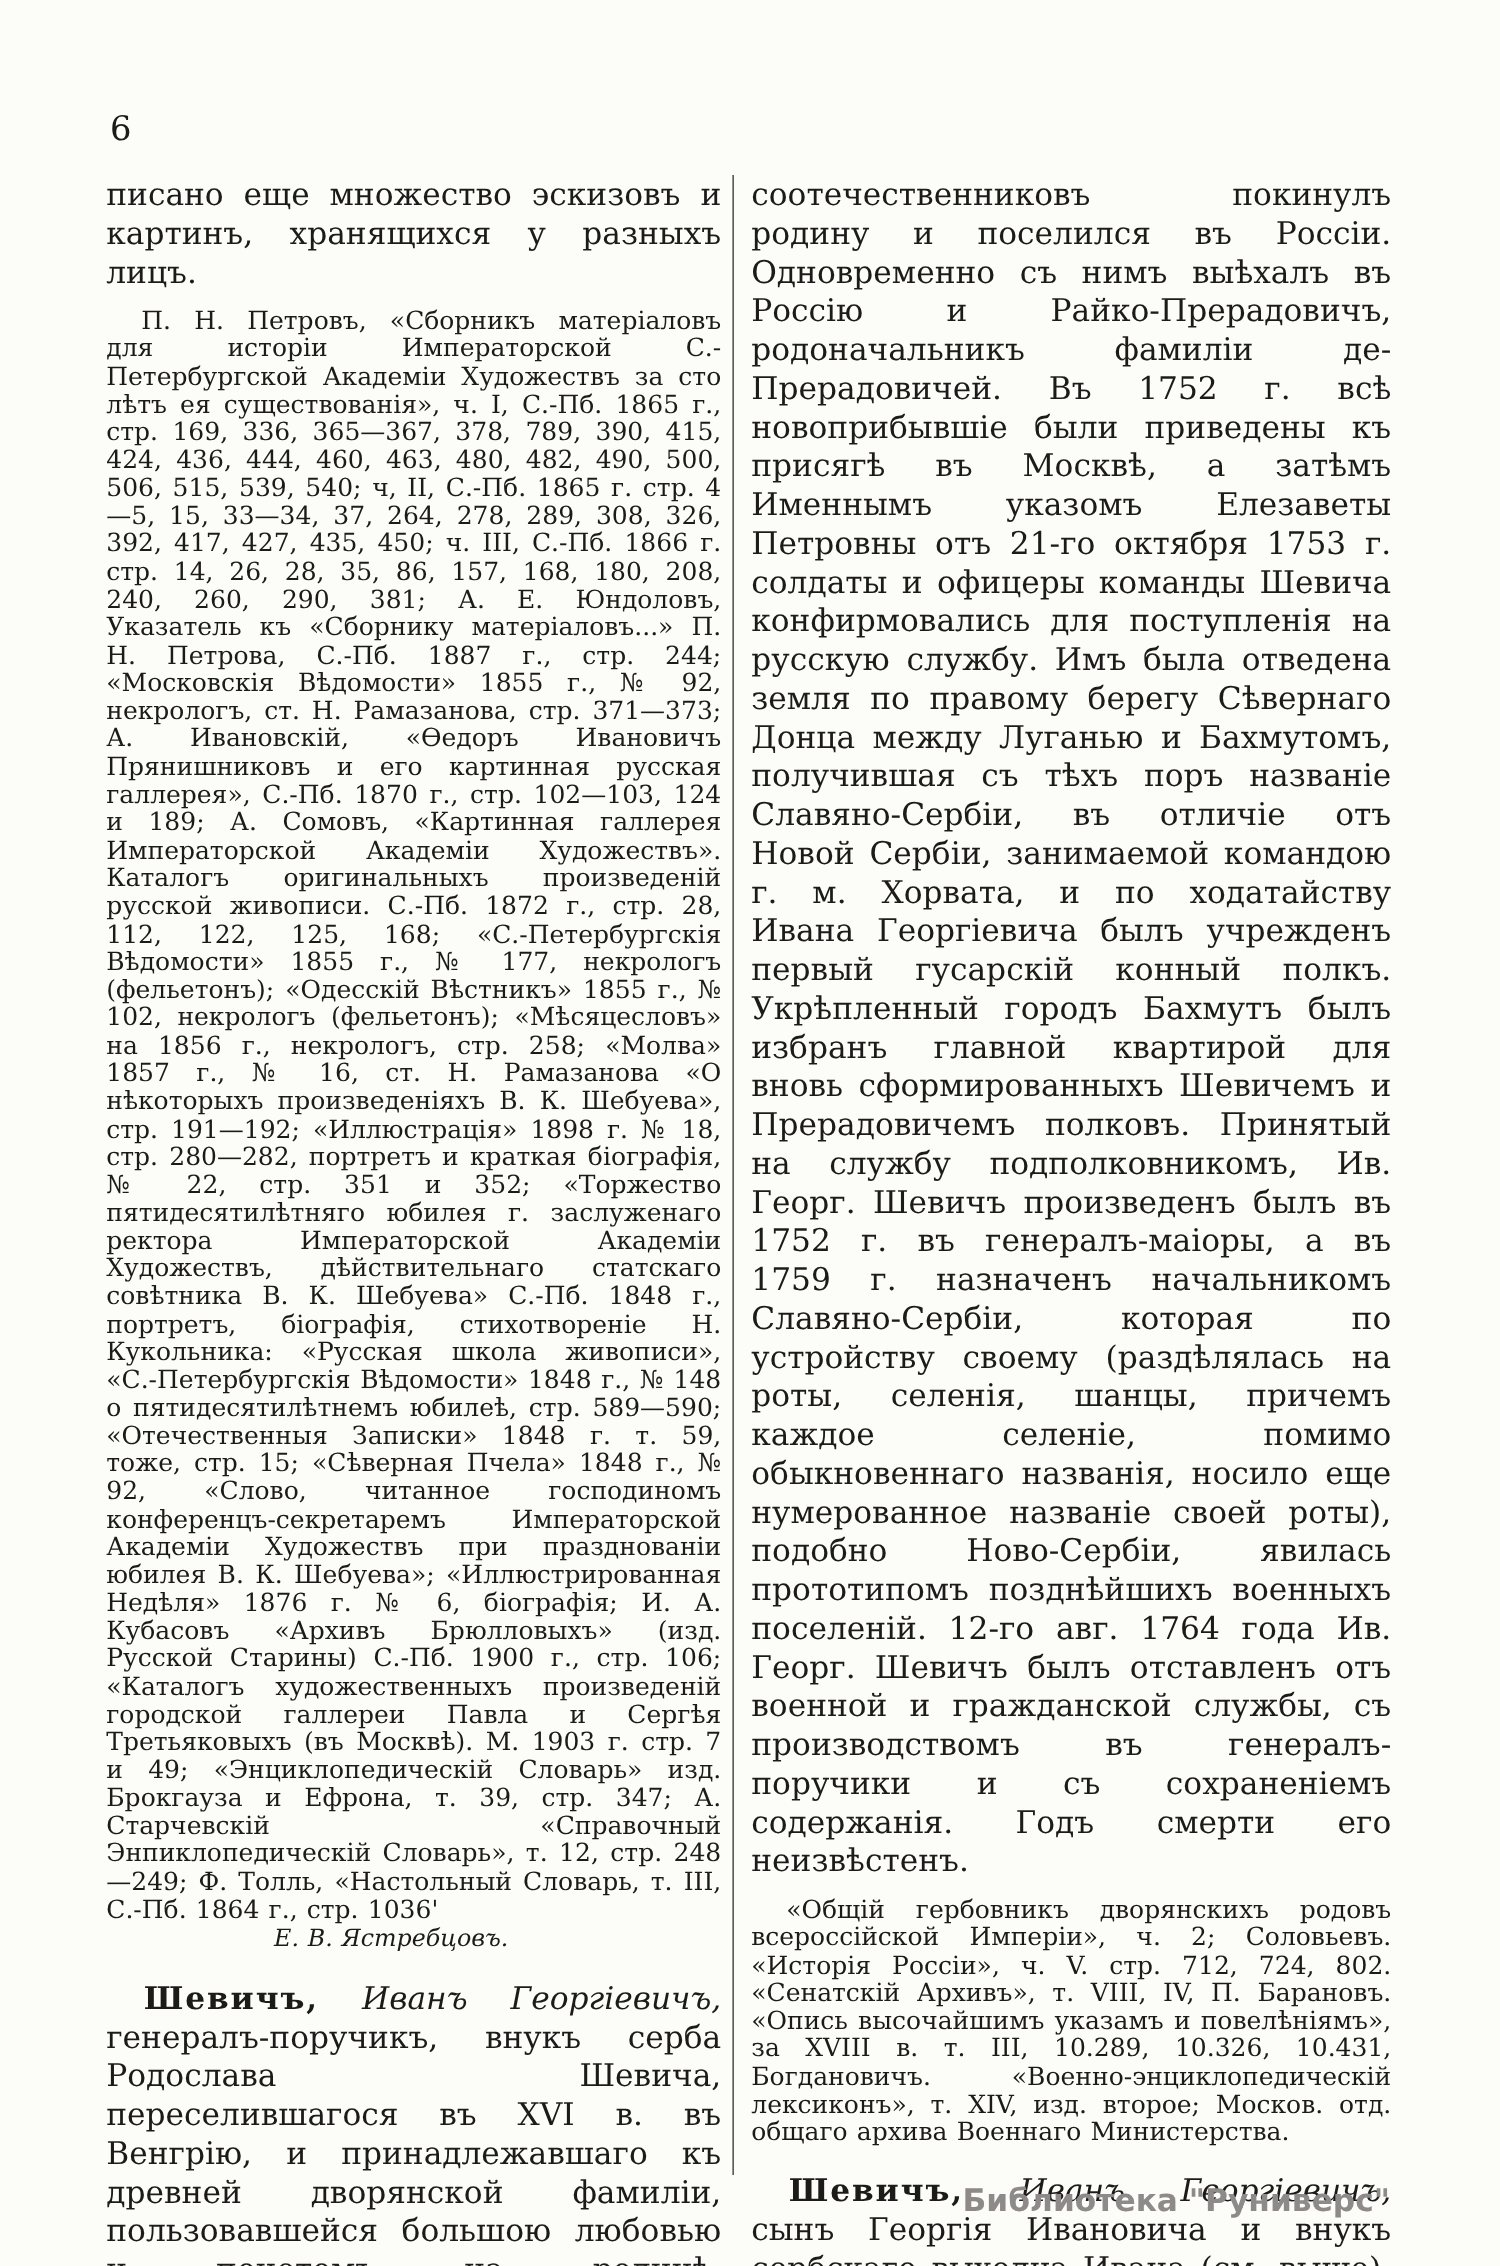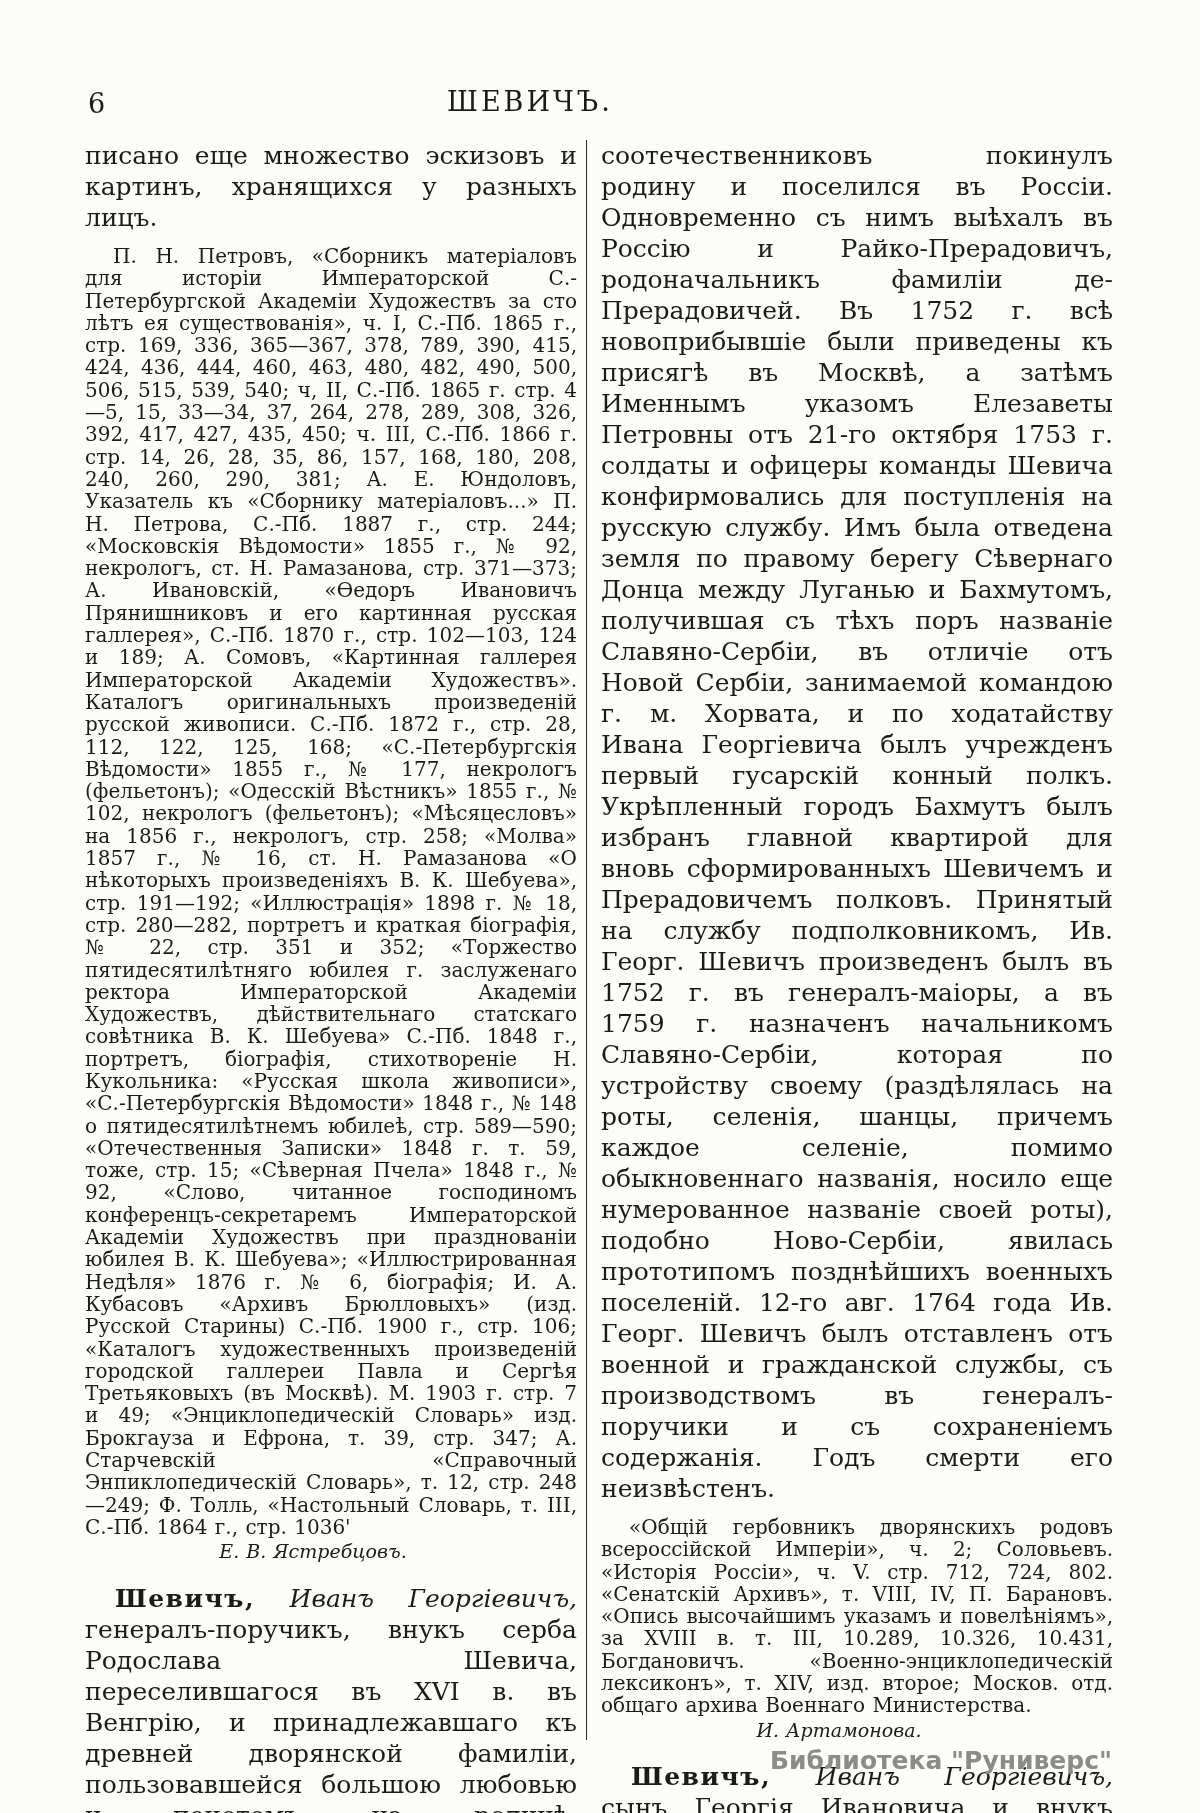--- a/index.html
+++ b/index.html
@@ -87,33 +87,31 @@
     font-size: 25px;
     color: var(--watermark);
   }
 </style>
 </head>
 <body>
 
 <div class="page">
 
   <span class="page-number">6</span>
-  <span class="running-title">ШЕВИЧЪ.</span>
 
   <div class="column-divider"></div>
 
   <div class="col left">
     <p class="body-text no-indent">писано еще множество эскизовъ и картинъ, хранящихся у разныхъ лицъ.</p>
     <p class="small-text biblio">П. Н. Петровъ, «Сборникъ матеріаловъ для исторіи Императорской С.-Петербургской Академіи Художествъ за сто лѣтъ ея существованія», ч. I, С.-Пб. 1865 г., стр. 169, 336, 365—367, 378, 789, 390, 415, 424, 436, 444, 460, 463, 480, 482, 490, 500, 506, 515, 539, 540; ч, II, С.-Пб. 1865 г. стр. 4—5, 15, 33—34, 37, 264, 278, 289, 308, 326, 392, 417, 427, 435, 450; ч. III, С.-Пб. 1866 г. стр. 14, 26, 28, 35, 86, 157, 168, 180, 208, 240, 260, 290, 381; А. Е. Юндоловъ, Указатель къ «Сборнику матеріаловъ...» П. Н. Петрова, С.-Пб. 1887 г., стр. 244; «Московскія Вѣдомости» 1855 г., № 92, некрологъ, ст. Н. Рамазанова, стр. 371—373; А. Ивановскій, «Ѳедоръ Ивановичъ Прянишниковъ и его картинная русская галлерея», С.-Пб. 1870 г., стр. 102—103, 124 и 189; А. Сомовъ, «Картинная галлерея Императорской Академіи Художествъ». Каталогъ оригинальныхъ произведеній русской живописи. С.-Пб. 1872 г., стр. 28, 112, 122, 125, 168; «С.-Петербургскія Вѣдомости» 1855 г., № 177, некрологъ (фельетонъ); «Одесскій Вѣстникъ» 1855 г., № 102, некрологъ (фельетонъ); «Мѣсяцесловъ» на 1856 г., некрологъ, стр. 258; «Молва» 1857 г., № 16, ст. Н. Рамазанова «О нѣкоторыхъ произведеніяхъ В. К. Шебуева», стр. 191—192; «Иллюстрація» 1898 г. № 18, стр. 280—282, портретъ и краткая біографія, № 22, стр. 351 и 352; «Торжество пятидесятилѣтняго юбилея г. заслуженаго ректора Императорской Академіи Художествъ, дѣйствительнаго статскаго совѣтника В. К. Шебуева» С.-Пб. 1848 г., портретъ, біографія, стихотвореніе Н. Кукольника: «Русская школа живописи», «С.-Петербургскія Вѣдомости» 1848 г., № 148 о пятидесятилѣтнемъ юбилеѣ, стр. 589—590; «Отечественныя Записки» 1848 г. т. 59, тоже, стр. 15; «Сѣверная Пчела» 1848 г., № 92, «Слово, читанное господиномъ конференцъ-секретаремъ Императорской Академіи Художествъ при празднованіи юбилея В. К. Шебуева»; «Иллюстрированная Недѣля» 1876 г. № 6, біографія; И. А. Кубасовъ «Архивъ Брюлловыхъ» (изд. Русской Старины) С.-Пб. 1900 г., стр. 106; «Каталогъ художественныхъ произведеній городской галлереи Павла и Сергѣя Третьяковыхъ (въ Москвѣ). М. 1903 г. стр. 7 и 49; «Энциклопедическій Словарь» изд. Брокгауза и Ефрона, т. 39, стр. 347; А. Старчевскій «Справочный Энпиклопедическій Словарь», т. 12, стр. 248—249; Ф. Толль, «Настольный Словарь, т. III, С.-Пб. 1864 г., стр. 1036'</p>
     <p class="small-text signature">Е. В. Ястребцовъ.</p>
     <p class="body-text article indent"><span class="headword">Шевичъ,</span><span class="person-name"> Иванъ Георгіевичъ,</span><span> генералъ-поручикъ, внукъ серба Родослава Шевича, переселившагося въ XVI в. въ Венгрію, и принадлежавшаго къ древней дворянской фамиліи, пользовавшейся большою любовью и почетомъ на родинѣ. Первоначально находился на австрійской службѣ, а затѣмъ, вслѣдствіе происковъ усилившейся при дворѣ Маріи Терезіи венгерской партіи, всѣми силами тѣснившей сербовъ, со множествомъ своихъ</span></p>
   </div>
 
   <div class="col right">
     <p class="body-text no-indent">соотечественниковъ покинулъ родину и поселился въ Россіи. Одновременно съ нимъ выѣхалъ въ Россію и Райко-Прерадовичъ, родоначальникъ фамиліи де-Прерадовичей. Въ 1752 г. всѣ новоприбывшіе были приведены къ присягѣ въ Москвѣ, а затѣмъ Именнымъ указомъ Елезаветы Петровны отъ 21-го октября 1753 г. солдаты и офицеры команды Шевича конфирмовались для поступленія на русскую службу. Имъ была отведена земля по правому берегу Сѣвернаго Донца между Луганью и Бахмутомъ, получившая съ тѣхъ поръ названіе Славяно-Сербіи, въ отличіе отъ Новой Сербіи, занимаемой командою г. м. Хорвата, и по ходатайству Ивана Георгіевича былъ учрежденъ первый гусарскій конный полкъ. Укрѣпленный городъ Бахмутъ былъ избранъ главной квартирой для вновь сформированныхъ Шевичемъ и Прерадовичемъ полковъ. Принятый на службу подполковникомъ, Ив. Георг. Шевичъ произведенъ былъ въ 1752 г. въ генералъ-маіоры, а въ 1759 г. назначенъ начальникомъ Славяно-Сербіи, которая по устройству своему (раздѣлялась на роты, селенія, шанцы, причемъ каждое селеніе, помимо обыкновеннаго названія, носило еще нумерованное названіе своей роты), подобно Ново-Сербіи, явилась прототипомъ позднѣйшихъ военныхъ поселеній. 12-го авг. 1764 года Ив. Георг. Шевичъ былъ отставленъ отъ военной и гражданской службы, съ производствомъ въ генералъ-поручики и съ сохраненіемъ содержанія. Годъ смерти его неизвѣстенъ.</p>
     <p class="small-text biblio">«Общій гербовникъ дворянскихъ родовъ всероссійской Имперіи», ч. 2; Соловьевъ. «Исторія Россіи», ч. V. стр. 712, 724, 802. «Сенатскій Архивъ», т. VIII, IV, П. Барановъ. «Опись высочайшимъ указамъ и повелѣніямъ», за XVIII в. т. III, 10.289, 10.326, 10.431, Богдановичъ. «Военно-энциклопедическій лексиконъ», т. XIV, изд. второе; Москов. отд. общаго архива Военнаго Министерства.</p>
-    <p class="small-text signature">И. Артамонова.</p>
     <p class="body-text article indent"><span class="headword">Шевичъ,</span><span class="person-name"> Иванъ Георгіевичъ,</span><span> сынъ Георгія Ивановича и внукъ сербскаго выходца Ивана (см. выше). Объ отцѣ его нѣтъ подробныхъ свѣдѣній. Очевидно только, что онъ былъ сыномъ Ивана Георгіевича Шевича, въ службу вступилъ въ 1752 г. и въ 1793 г., въ чинѣ генералъ-маіора, состоялъ подъ</span></p>
   </div>
 
   <div class="watermark">Библиотека "Руниверс"</div>
 
 </div>
 
 </body></html>

